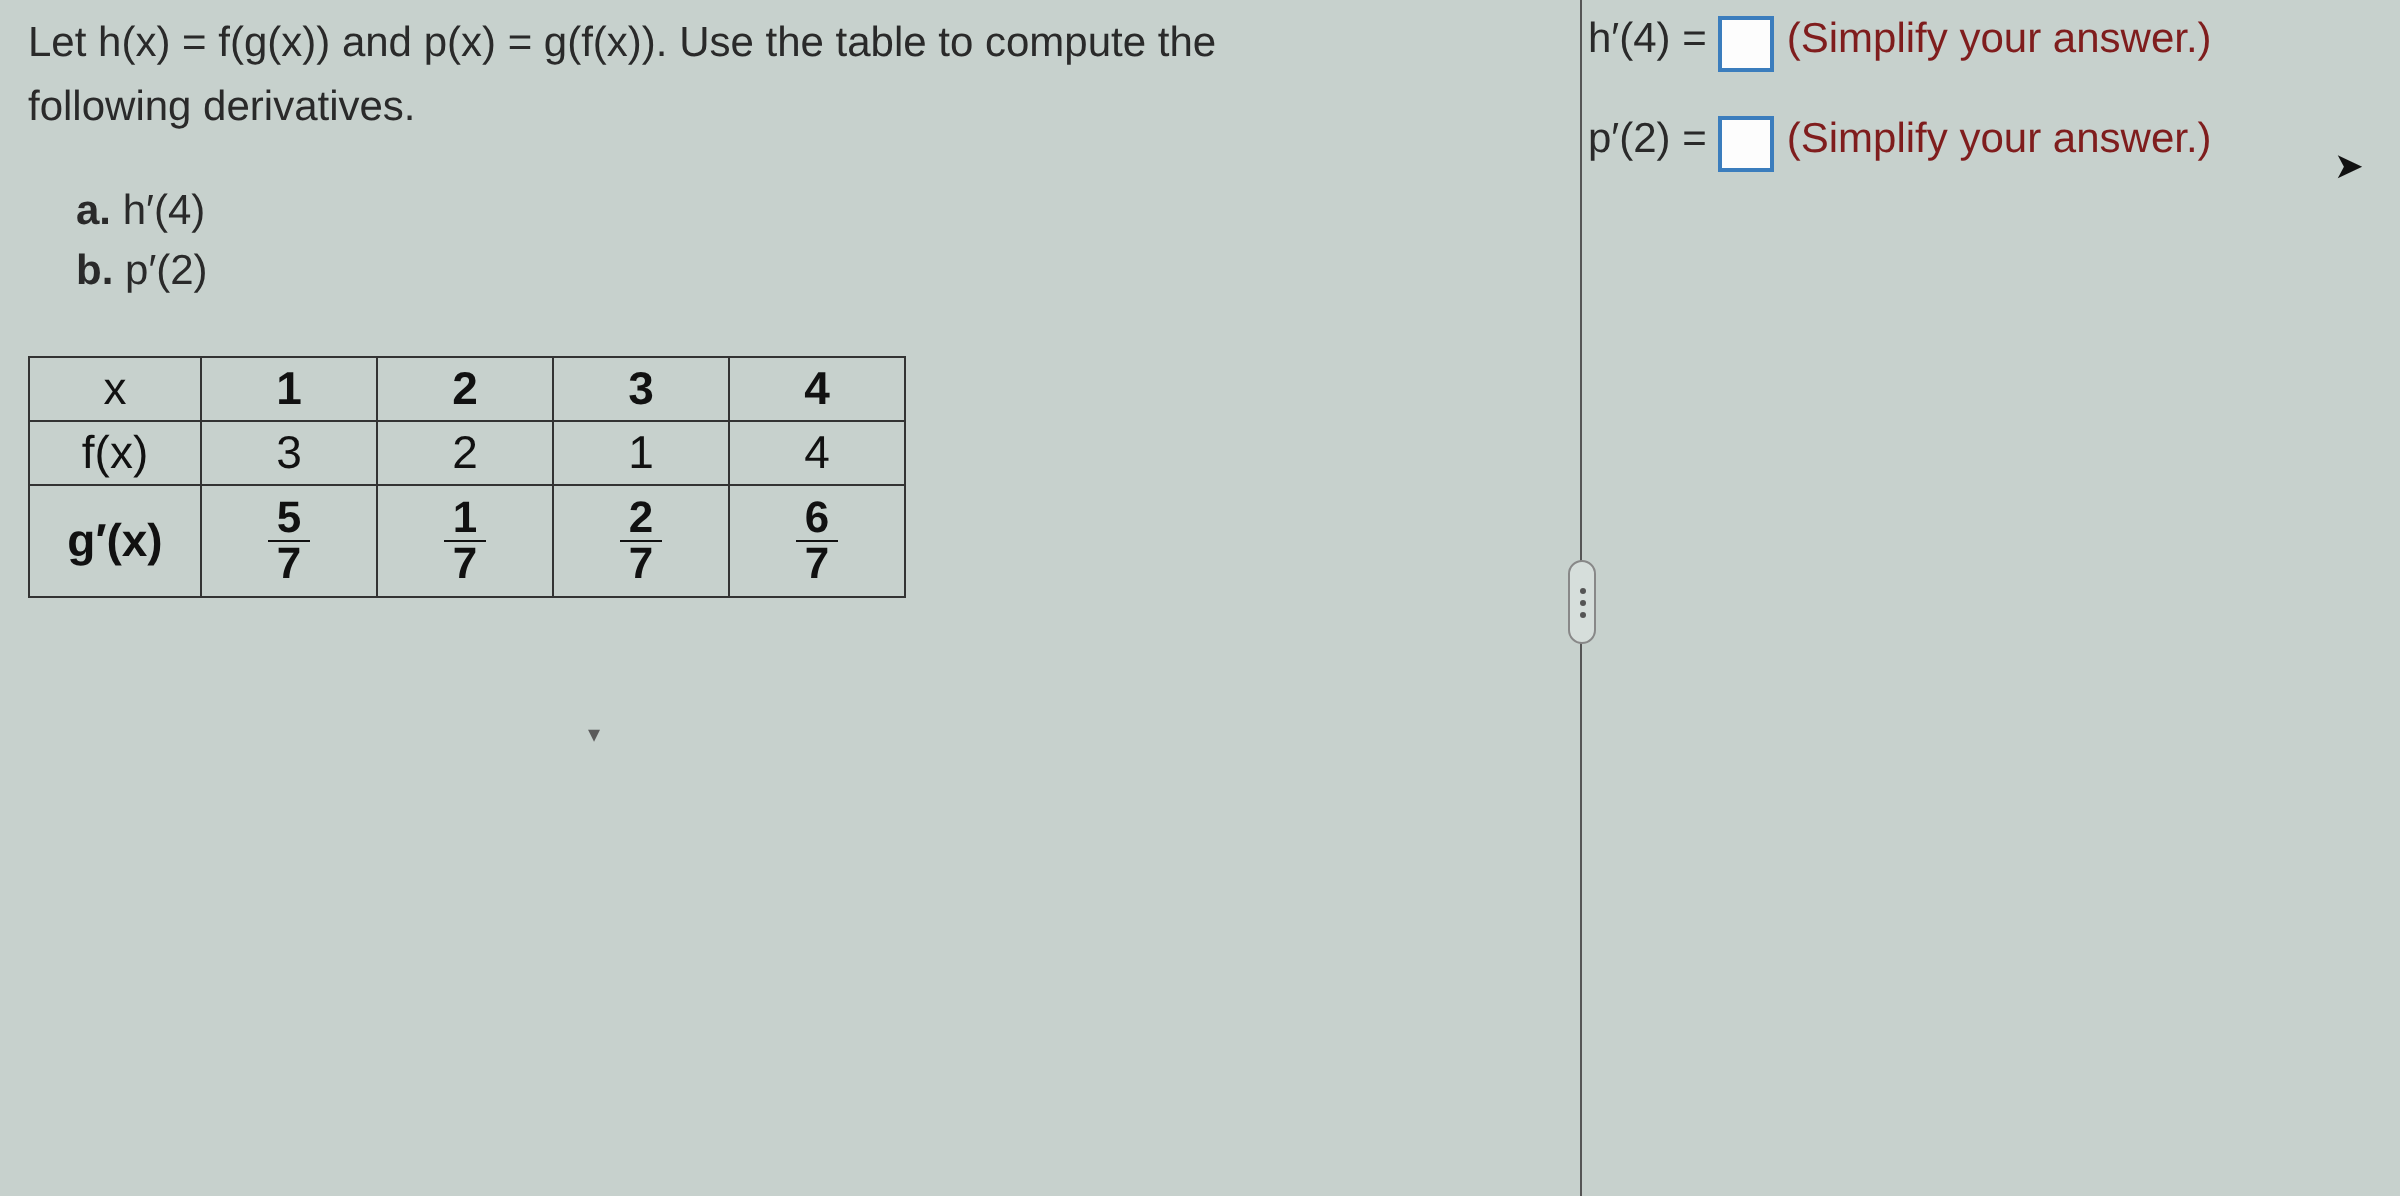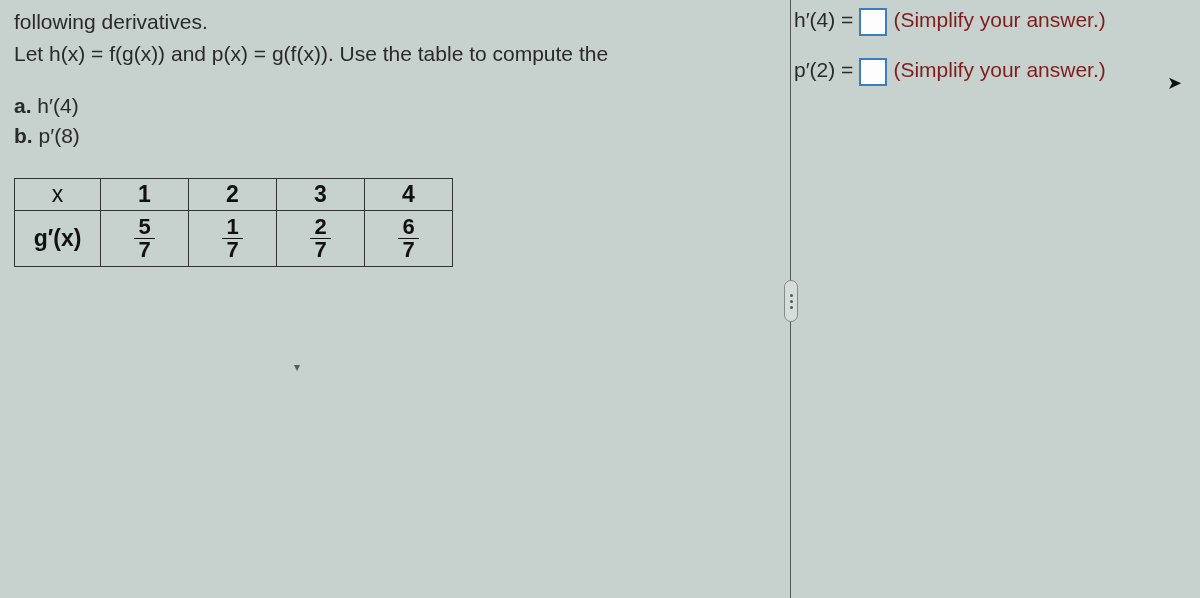--- a/index.html
+++ b/index.html
@@ -31,21 +31,21 @@
   }
   .divider-vert {
     position: absolute;
     left: 790px;
     top: 0;
     width: 1px;
     height: 100%;
     background: #555;
   }
   .prompt-line { line-height: 1.35; margin-bottom: 4px; }
-  .parts { margin-top: 22px; line-height: 1.45;}
+  .parts { margin-top: 22px; line-height: 1.45; margin-left: 24px;}
   .bold { font-weight: bold; }
 
   table.data {
     border-collapse: collapse;
     margin-top: 26px;
     font-size: 23px;
     color: #111;
   }
   table.data th, table.data td {
     border-right: 1.5px solid #333;
@@ -127,42 +127,49 @@
     font-size: 12px;
     color: #5a5a5a;
   }
 </style>
 </head>
 <body>
 
 <div class="content-wrap">
 
   <div class="left-pane">
+    <div class="prompt-line">Let h(x) = f(g(x)) and p(x) = g(f(x)). Use the table to compute the</div>
     <div class="prompt-line">following derivatives.</div>
-    <div class="prompt-line">Let h(x) = f(g(x)) and p(x) = g(f(x)). Use the table to compute the</div>
 
     <div class="parts">
       <div>
         <span class="bold">a.</span>
         <span>h′(4)</span>
       </div>
       <div>
         <span class="bold">b.</span>
-        <span>p′(8)</span>
+        <span>p′(2)</span>
       </div>
     </div>
 
     <table class="data">
       <tbody>
           <tr>
         <th class="rowhead bold">x</th>
         <th class="bold">1</th>
         <th class="bold">2</th>
         <th class="bold">3</th>
         <th class="bold">4</th>
+      </tr>
+      <tr>
+        <td class="rowhead">f(x)</td>
+        <td>3</td>
+        <td>2</td>
+        <td>1</td>
+        <td>4</td>
       </tr>
       <tr class="tall last">
         <td class="rowhead">g′(x)</td>
         <td>
           <span class="frac"><span class="num">5</span><span class="den">7</span></span>
         </td>
         <td>
           <span class="frac"><span class="num">1</span><span class="den">7</span></span>
         </td>
         <td>

